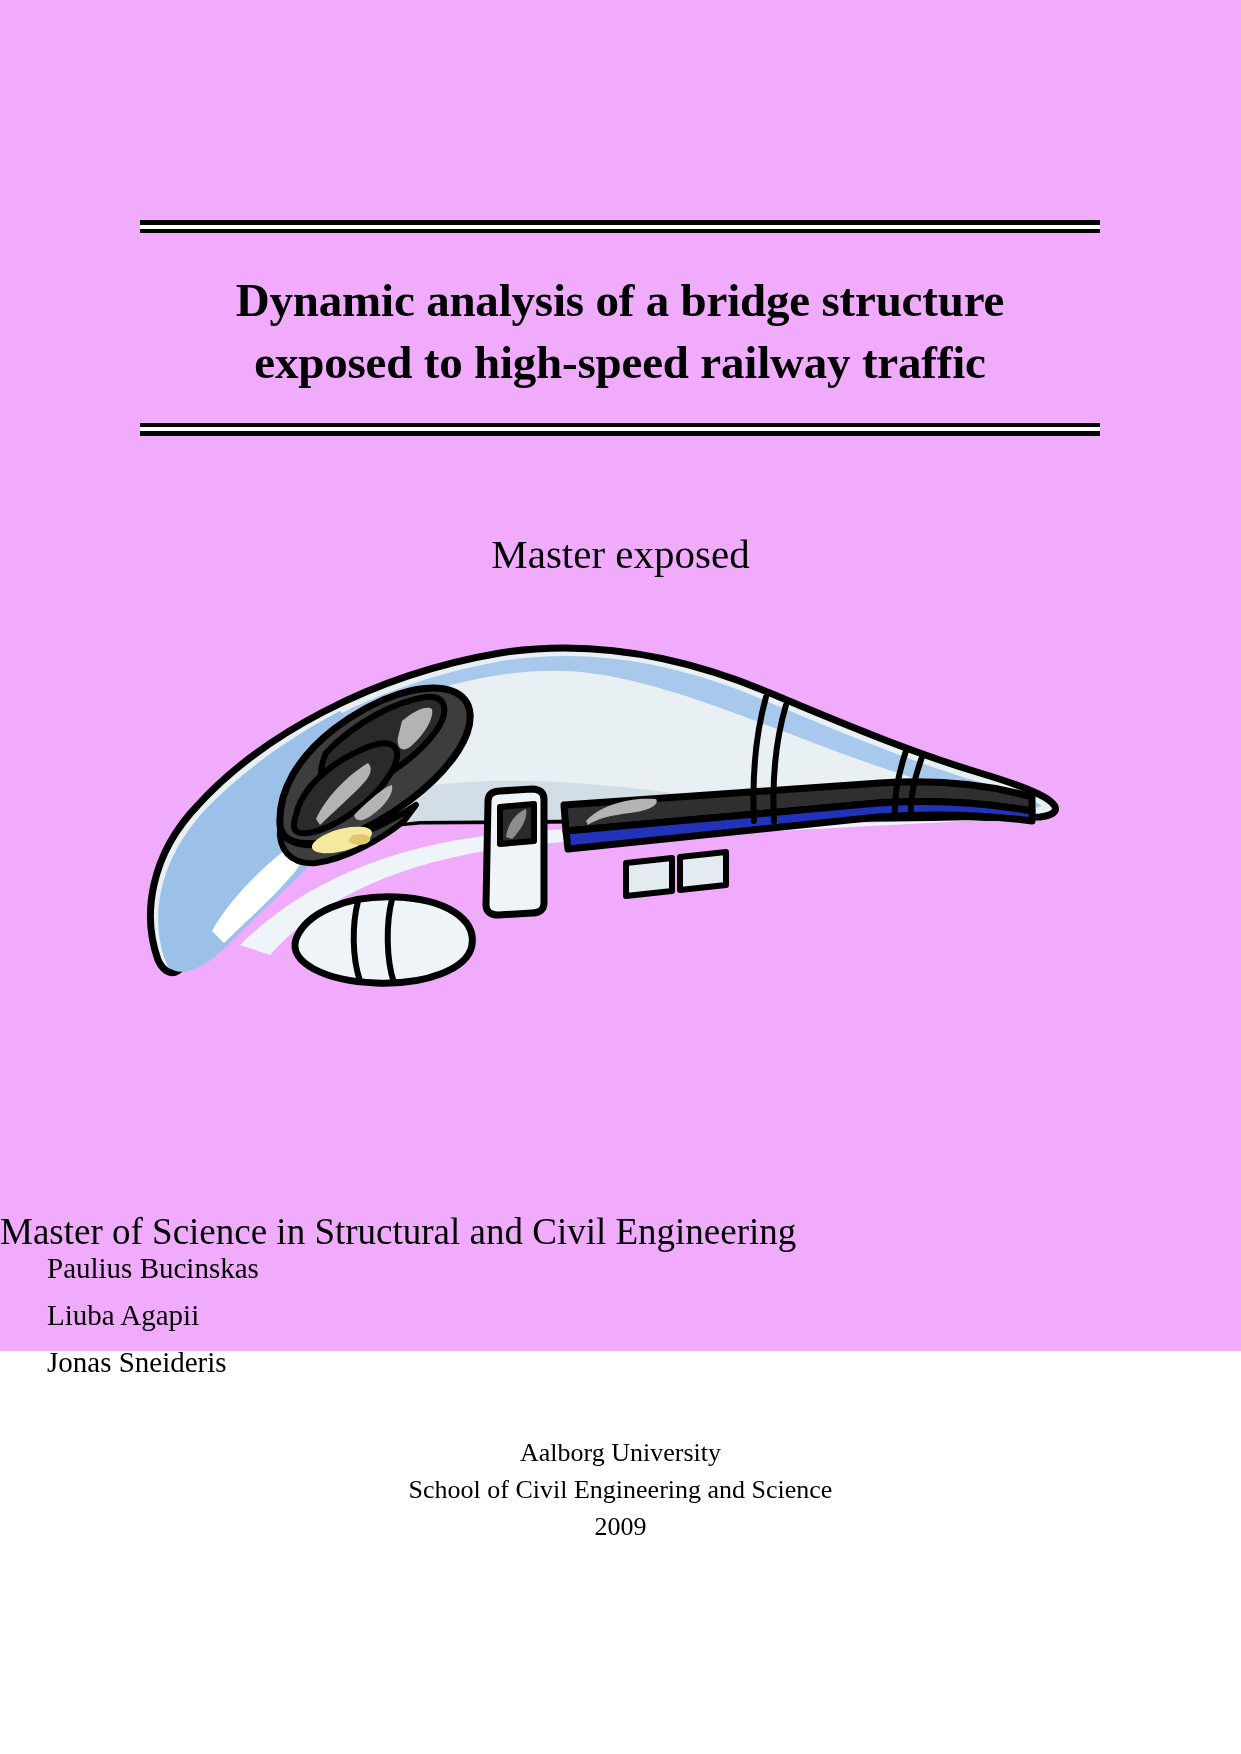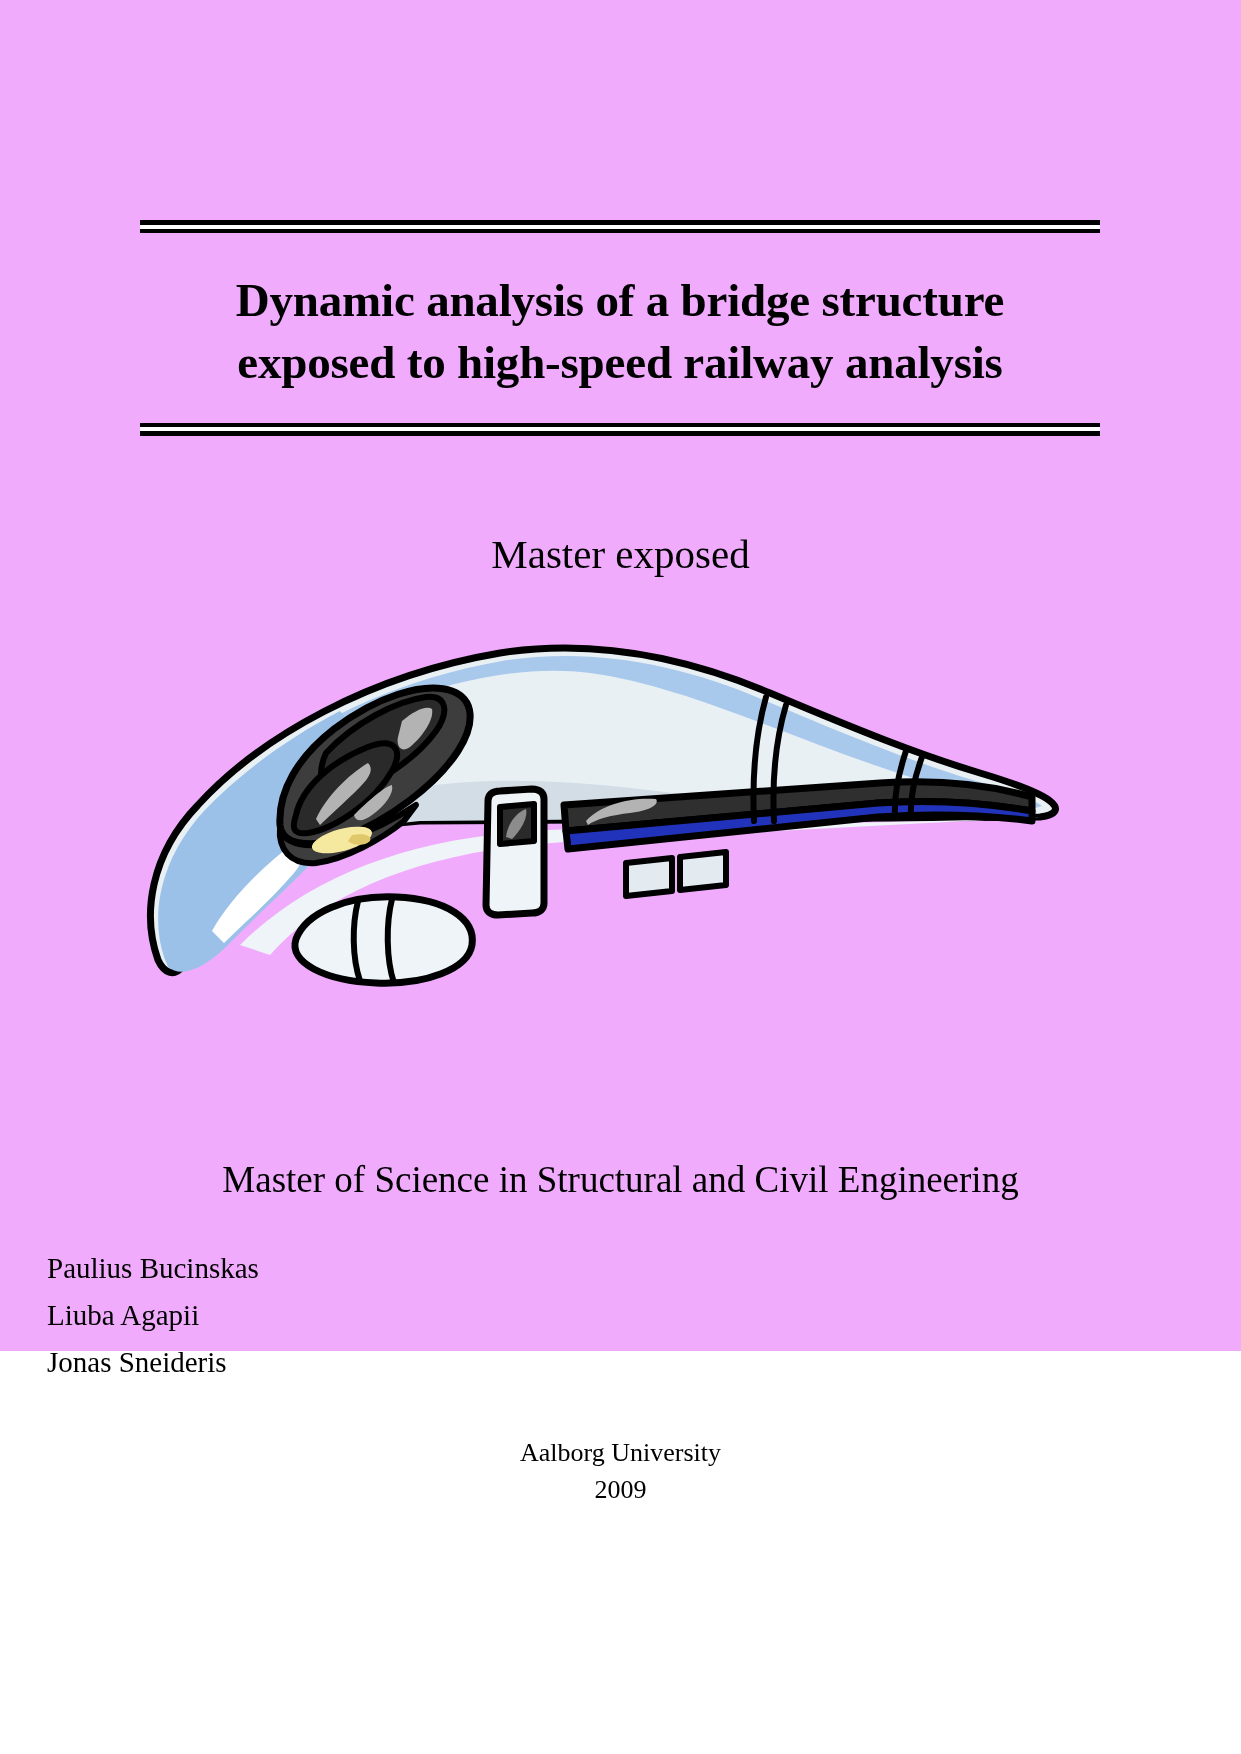--- a/index.html
+++ b/index.html
@@ -88,23 +88,23 @@
   .train-wrap svg {
     display: block;
     width: 1000px;
     height: 420px;
   }
 
   
   .degree {
     position: absolute;
     left: 0;
-    top: 1158px;
-    width: 1241px;
-    text-align: center;
+    top: 1210px;
+    width: 1241px;
+    text-align: left;
     font-size: 37px;
     line-height: 1.2;
     color: #000000;
   }
 
   .authors {
     position: absolute;
     left: 0;
     top: 1245px;
     width: 1241px;
@@ -140,21 +140,21 @@
   <div class="title-block">
 
     <div class="rule-pair">
       <div class="rule-thick"></div>
       <div class="rule-gap"></div>
       <div class="rule-thin"></div>
     </div>
 
     <div class="title-text">
       <span class="title-line">Dynamic analysis of a bridge structure</span>
-      <span class="title-line">exposed to high-speed railway analysis</span>
+      <span class="title-line">exposed to high-speed railway traffic</span>
     </div>
 
     <div class="rule-pair">
       <div class="rule-thin"></div>
       <div class="rule-gap"></div>
       <div class="rule-thick"></div>
     </div>
 
   </div>
 
@@ -290,16 +290,17 @@
   <div class="degree">Master of Science in Structural and Civil Engineering</div>
 
   <div class="authors">
     <span class="author-line">Paulius Bucinskas</span>
     <span class="author-line">Liuba Agapii</span>
     <span class="author-line">Jonas Sneideris</span>
   </div>
 
   <div class="footer">
     <span class="footer-line">Aalborg University</span>
+    <span class="footer-line">School of Civil Engineering and Science</span>
     <span class="footer-line">2009</span>
   </div>
 
 </div>
 
 </body></html>

